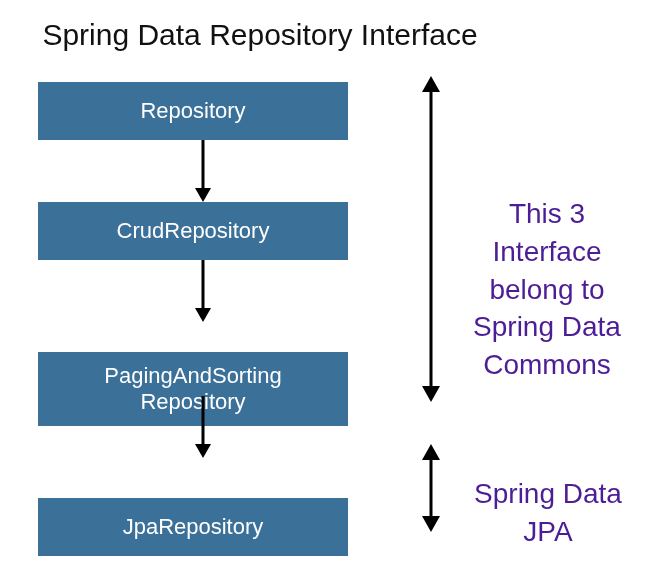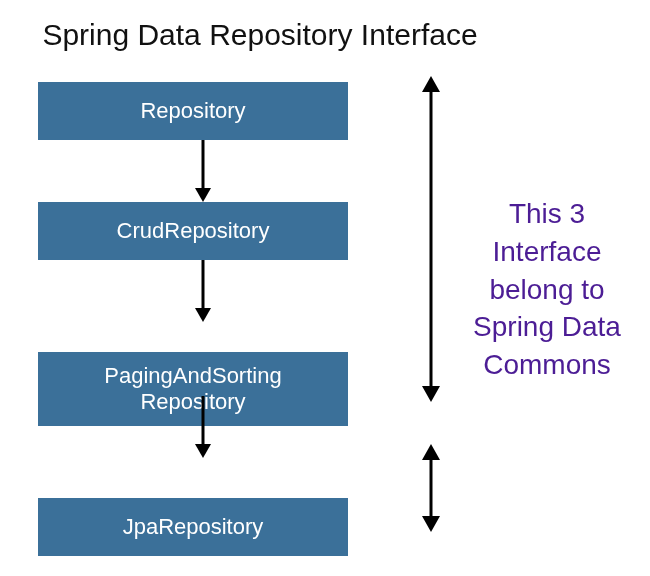--- a/index.html
+++ b/index.html
@@ -105,14 +105,15 @@
   </svg>
 
   <div class="side-label" style="left:452px; top:195px; width:190px;">This 3 Interface belong to Spring Data Commons</div>
 
   <svg class="side-arrow" style="left:418px; top:444px;" width="26" height="88">
     <line x1="13" y1="14" x2="13" y2="74" stroke="#000" stroke-width="3"></line>
     <polygon points="13,0 4,16 22,16" fill="#000"></polygon>
     <polygon points="13,88 4,72 22,72" fill="#000"></polygon>
   </svg>
 
+  <div class="side-label" style="left:458px; top:475px; width:180px;">Spring Data JPA</div>
 
 </div>
 
 </body></html>

